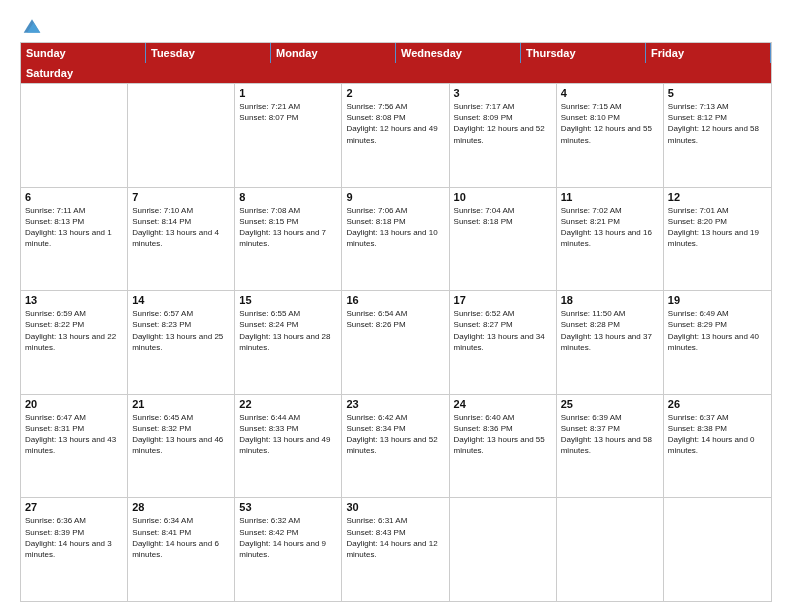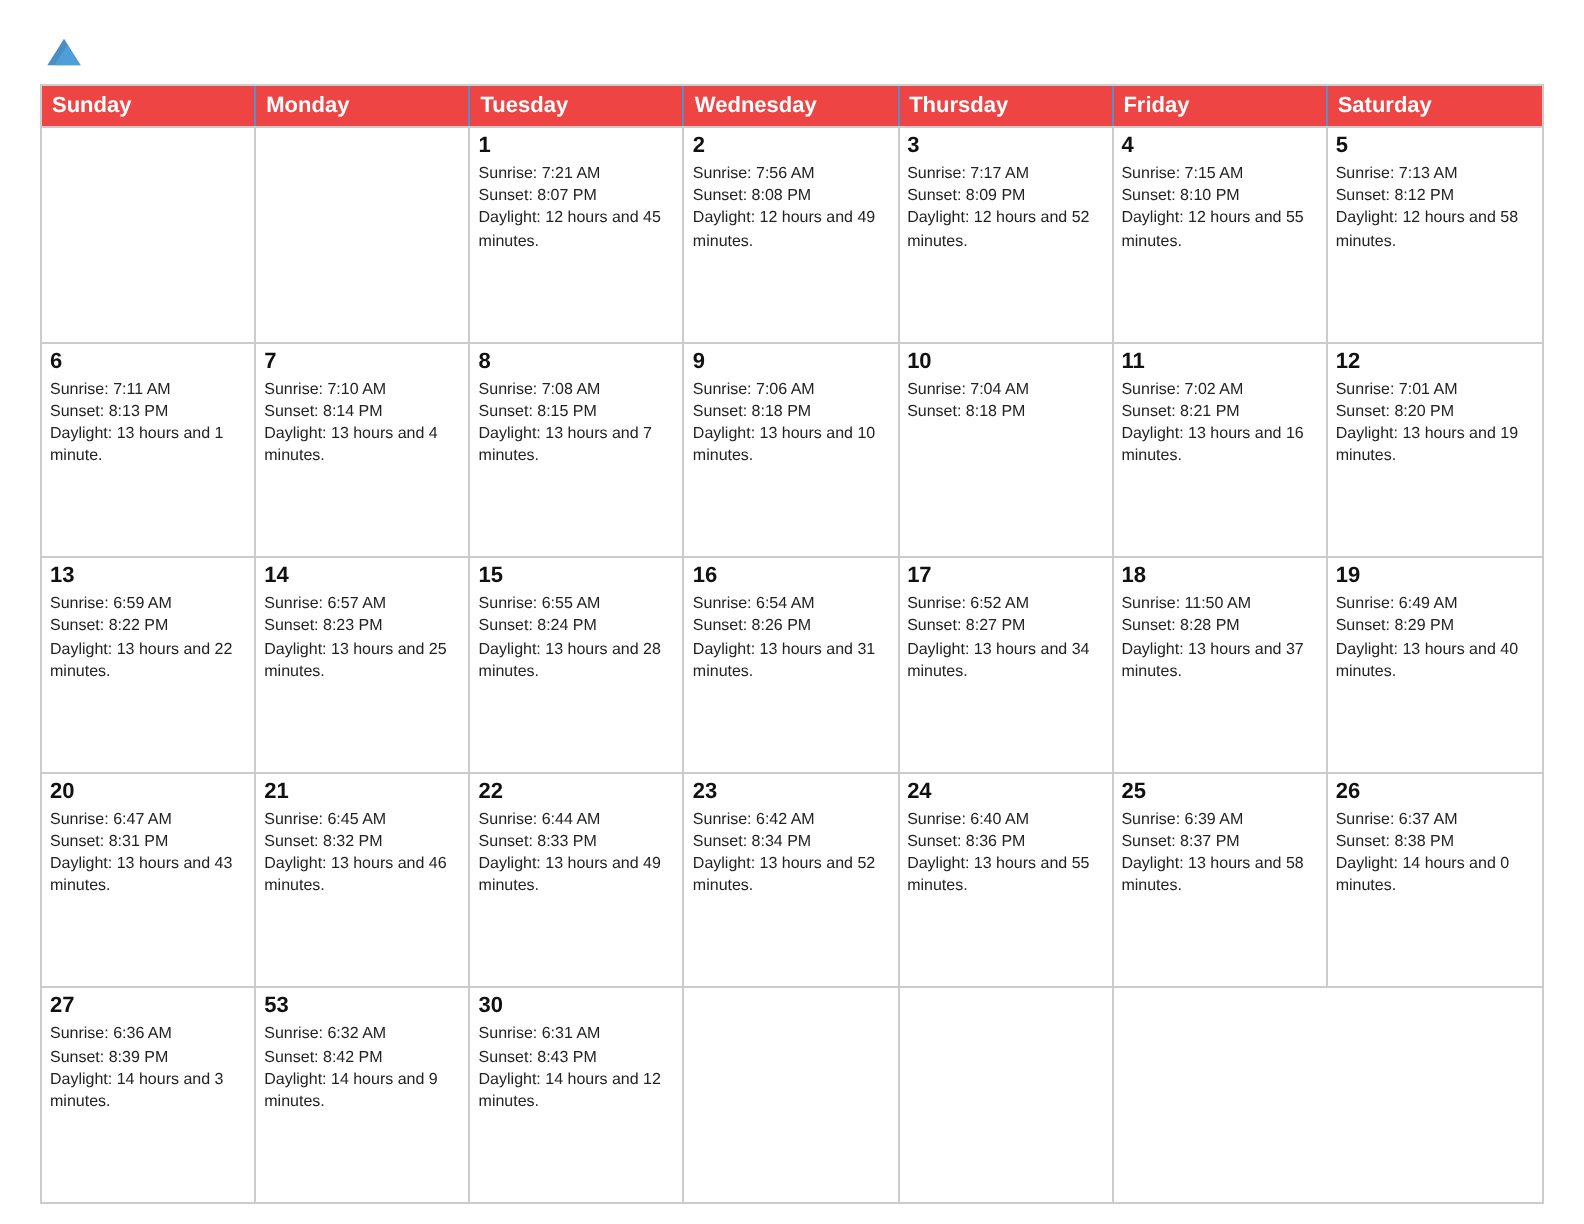--- a/index.html
+++ b/index.html
@@ -56,22 +56,22 @@
       color: #333;
     }
     .calendar {
       flex: 1;
       display: flex;
       flex-direction: column;
       border: 1px solid #ccc;
     }
     .cal-header {
       display: grid;
-      grid-template-columns: repeat(7, 1fr);
-      background: #ef4444;
+      grid-template-columns: repeat(6, 1fr);
+      background: #b91c1c;
     }
     .cal-header-cell {
       color: #fff;
       font-size: 11px;
       font-weight: bold;
       padding: 4px 5px;
       text-align: left;
       border-right: 1px solid #5590cc;
     }
     .cal-header-cell:last-child { border-right: none; }
@@ -128,36 +128,35 @@
     </div>
     <div class="title-block">
       <div class="month-title"></div>
       <div class="location"></div>
     </div>
   </div>
 
   <div class="calendar">
     <div class="cal-header">
     <div class="cal-header-cell">Sunday</div>
+        <div class="cal-header-cell">Tuesday</div>
         <div class="cal-header-cell">Monday</div>
-        <div class="cal-header-cell">Tuesday</div>
         <div class="cal-header-cell">Wednesday</div>
         <div class="cal-header-cell">Thursday</div>
         <div class="cal-header-cell">Friday</div>
         <div class="cal-header-cell">Saturday</div>
       </div>
     <div class="cal-body">
     <div class="cal-row">
           <div class="cal-cell empty"></div>
           <div class="cal-cell empty"></div>
           <div class="cal-cell">
             <span class="day-num">1</span>
             <div class="cell-text">Sunrise: 7:21 AM</div>
             <div class="cell-text">Sunset: 8:07 PM</div>
-            <div class="cell-text">Daylight: 12 hours and 45 minutes.</div>
           </div>
           <div class="cal-cell">
             <span class="day-num">2</span>
             <div class="cell-text">Sunrise: 7:56 AM</div>
             <div class="cell-text">Sunset: 8:08 PM</div>
             <div class="cell-text">Daylight: 12 hours and 49 minutes.</div>
           </div>
           <div class="cal-cell">
             <span class="day-num">3</span>
             <div class="cell-text">Sunrise: 7:17 AM</div>
@@ -236,21 +235,20 @@
           <div class="cal-cell">
             <span class="day-num">15</span>
             <div class="cell-text">Sunrise: 6:55 AM</div>
             <div class="cell-text">Sunset: 8:24 PM</div>
             <div class="cell-text">Daylight: 13 hours and 28 minutes.</div>
           </div>
           <div class="cal-cell">
             <span class="day-num">16</span>
             <div class="cell-text">Sunrise: 6:54 AM</div>
             <div class="cell-text">Sunset: 8:26 PM</div>
-            <div class="cell-text">Daylight: 13 hours and 31 minutes.</div>
           </div>
           <div class="cal-cell">
             <span class="day-num">17</span>
             <div class="cell-text">Sunrise: 6:52 AM</div>
             <div class="cell-text">Sunset: 8:27 PM</div>
             <div class="cell-text">Daylight: 13 hours and 34 minutes.</div>
           </div>
           <div class="cal-cell">
             <span class="day-num">18</span>
             <div class="cell-text">Sunrise: 11:50 AM</div>
@@ -307,20 +305,26 @@
             <div class="cell-text">Sunset: 8:38 PM</div>
             <div class="cell-text">Daylight: 14 hours and 0 minutes.</div>
           </div>
         </div>
         <div class="cal-row">
           <div class="cal-cell">
             <span class="day-num">27</span>
             <div class="cell-text">Sunrise: 6:36 AM</div>
             <div class="cell-text">Sunset: 8:39 PM</div>
             <div class="cell-text">Daylight: 14 hours and 3 minutes.</div>
+          </div>
+          <div class="cal-cell">
+            <span class="day-num">28</span>
+            <div class="cell-text">Sunrise: 6:34 AM</div>
+            <div class="cell-text">Sunset: 8:41 PM</div>
+            <div class="cell-text">Daylight: 14 hours and 6 minutes.</div>
           </div>
           <div class="cal-cell">
             <span class="day-num">53</span>
             <div class="cell-text">Sunrise: 6:32 AM</div>
             <div class="cell-text">Sunset: 8:42 PM</div>
             <div class="cell-text">Daylight: 14 hours and 9 minutes.</div>
           </div>
           <div class="cal-cell">
             <span class="day-num">30</span>
             <div class="cell-text">Sunrise: 6:31 AM</div>

